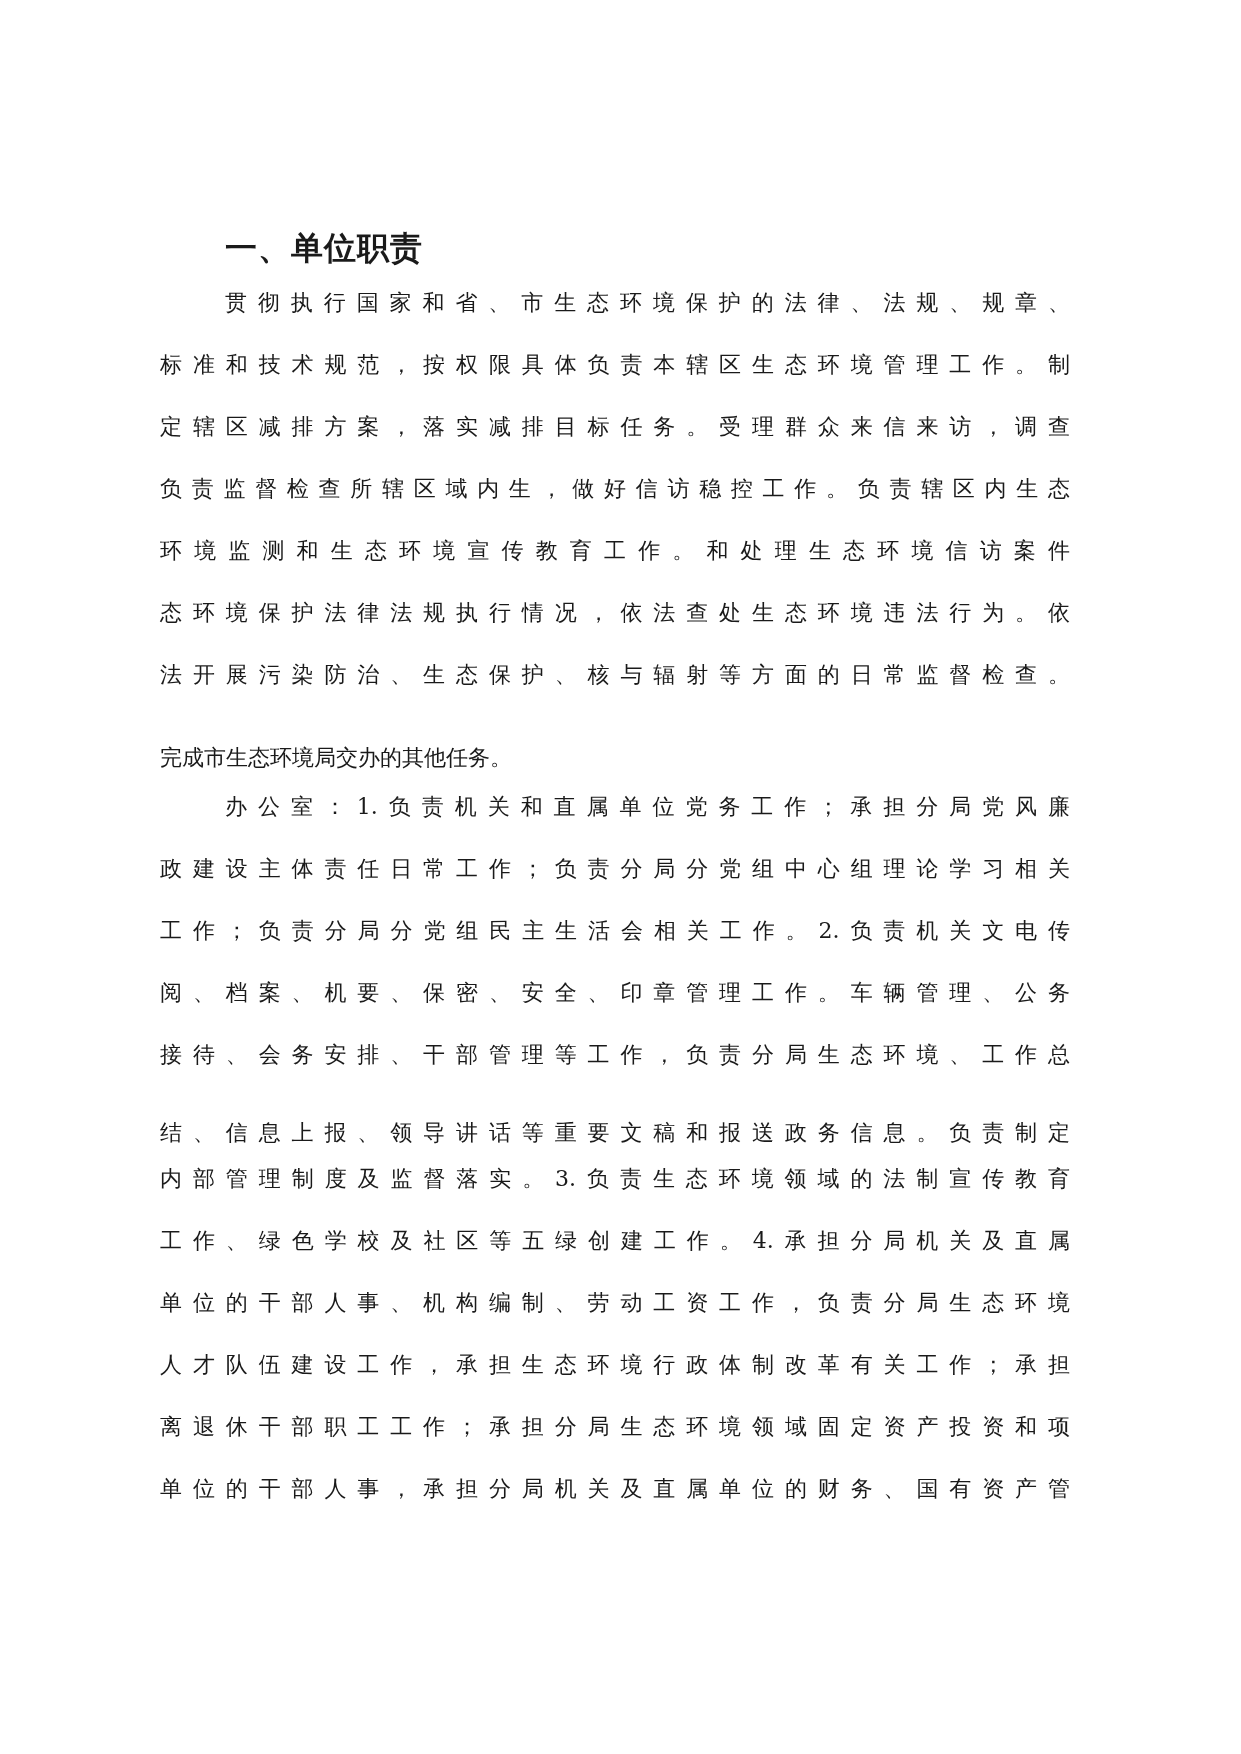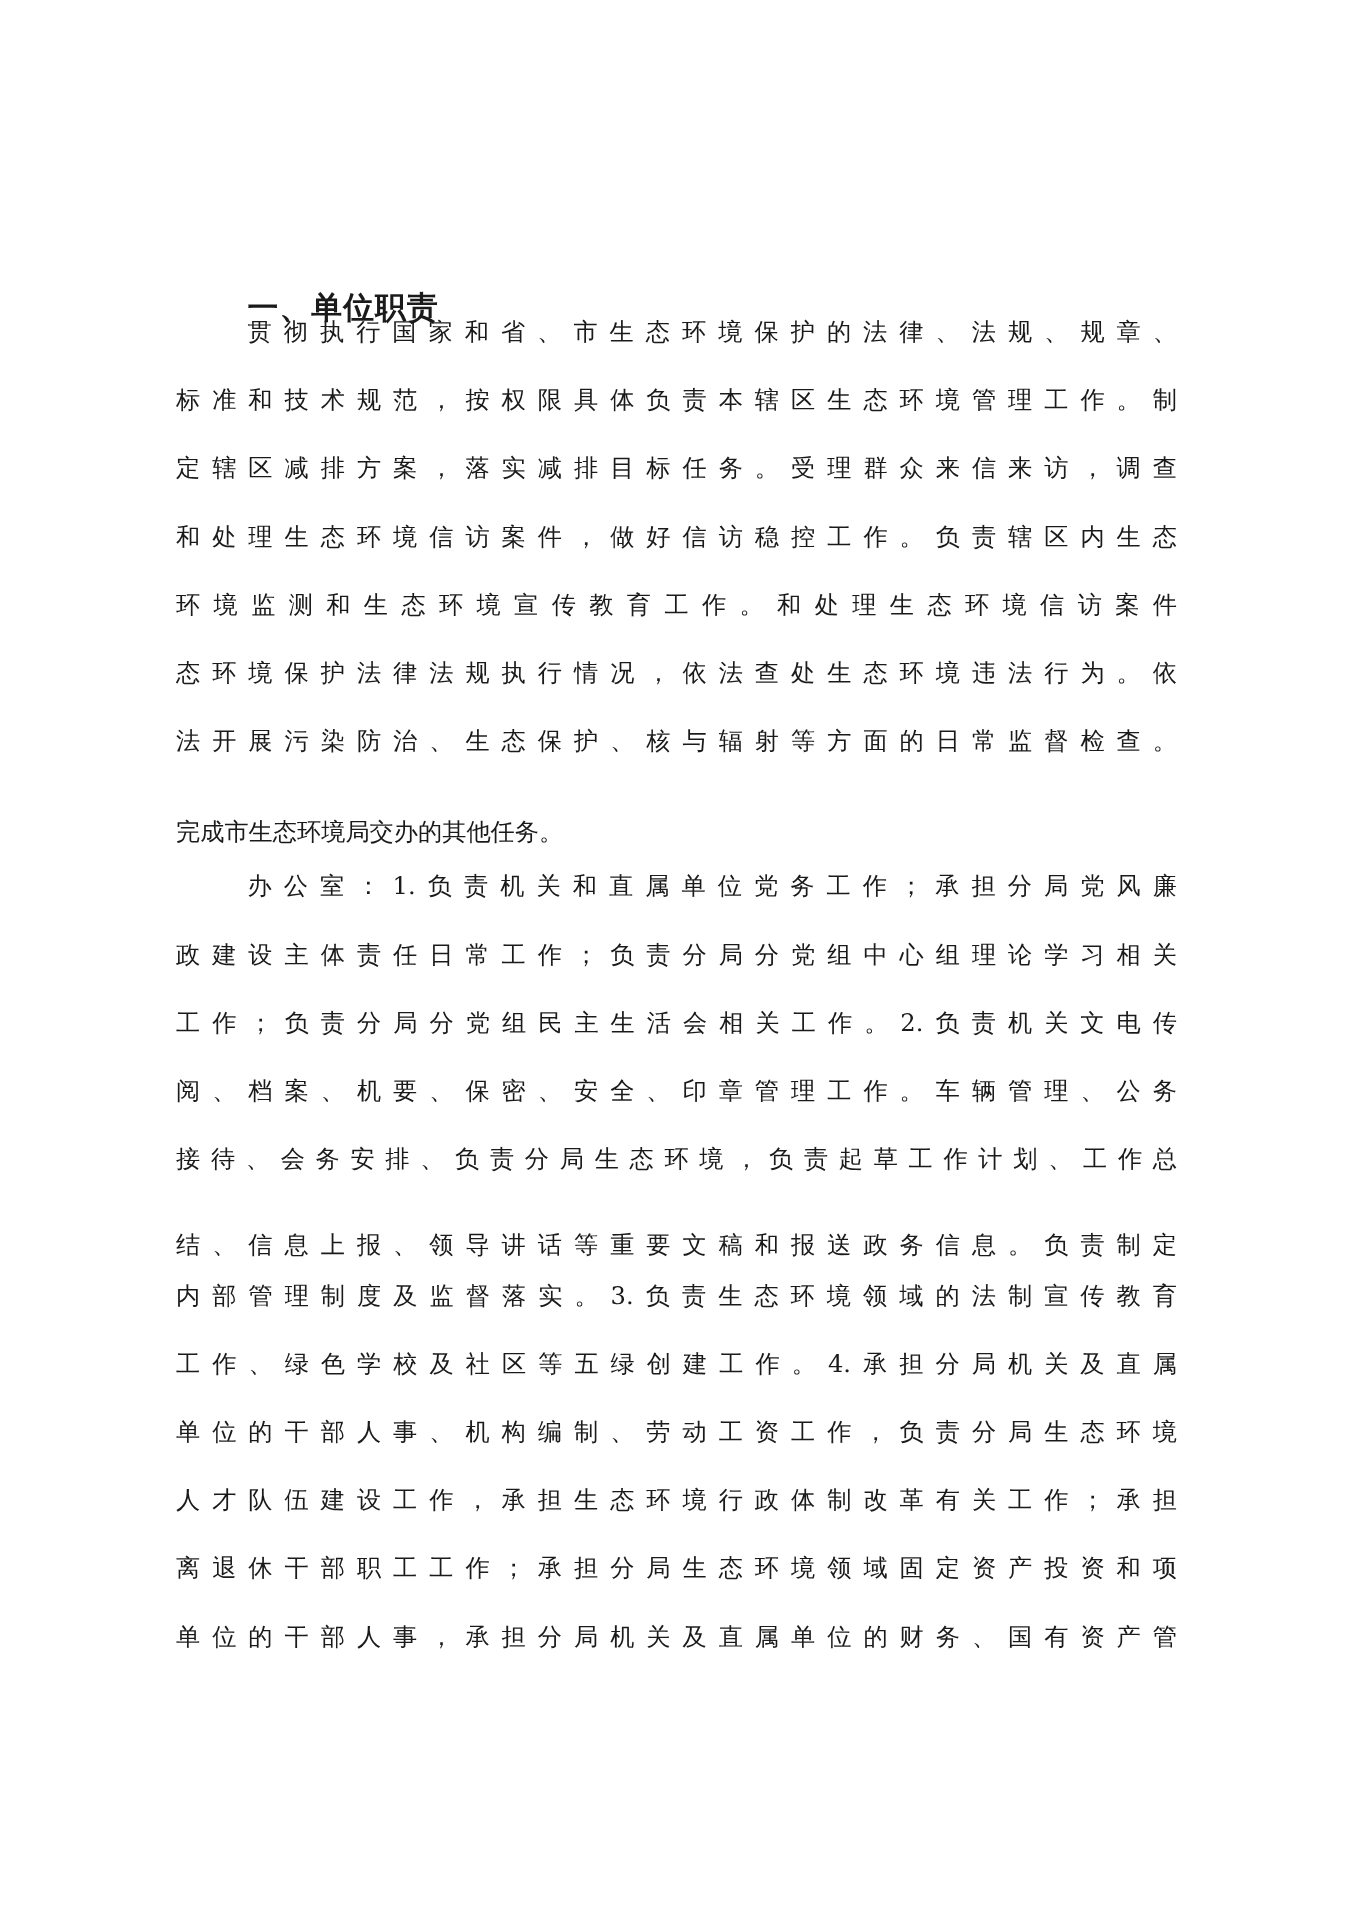--- a/index.html
+++ b/index.html
@@ -12,27 +12,26 @@
       height: 1754px;
       position: relative;
       overflow: hidden;
       color: #1a1a1a;
       font-family: "DejaVu Serif", "Liberation Serif", serif;
     }
     .heading {
       position: absolute;
       left: 225px;
       top: 228px;
-      font-size: 28px;
+      font-size: 32px;
       font-weight: bold;
       font-family: "DejaVu Sans", "Liberation Sans", sans-serif;
       letter-spacing: 1px;
       line-height: 40px;
       white-space: nowrap;
-      margin-top: 32px;
     }
     .line {
       position: absolute;
       left: 160px;
       width: 910px;
       font-size: 22px;
       line-height: 40px;
       white-space: nowrap;
       text-align: justify;
       text-align-last: justify;
@@ -49,33 +48,33 @@
 </head>
 <body>
 
 <div>
   <div class="heading">一、单位职责</div>
 
   <div>
     <div class="line first" style="top:283px">贯彻执行国家和省、市生态环境保护的法律、法规、规章、</div>
     <div class="line" style="top:345px">标准和技术规范，按权限具体负责本辖区生态环境管理工作。制</div>
     <div class="line" style="top:407px">定辖区减排方案，落实减排目标任务。受理群众来信来访，调查</div>
-    <div class="line" style="top:469px">和处理生态环境信访案件，做好信访稳控工作。负责辖区内生态</div>
+    <div class="line" style="top:469px">负责监督检查所辖区域内生，做好信访稳控工作。负责辖区内生态</div>
     <div class="line" style="top:531px">环境监测和生态环境宣传教育工作。和处理生态环境信访案件</div>
     <div class="line" style="top:593px">态环境保护法律法规执行情况，依法查处生态环境违法行为。依</div>
     <div class="line" style="top:655px">法开展污染防治、生态保护、核与辐射等方面的日常监督检查。</div>
     <div class="line last" style="top:738px">完成市生态环境局交办的其他任务。</div>
   </div>
 
   <div>
     <div class="line first" style="top:787px">办公室：1.负责机关和直属单位党务工作；承担分局党风廉</div>
     <div class="line" style="top:849px">政建设主体责任日常工作；负责分局分党组中心组理论学习相关</div>
     <div class="line" style="top:911px">工作；负责分局分党组民主生活会相关工作。2.负责机关文电传</div>
     <div class="line" style="top:973px">阅、档案、机要、保密、安全、印章管理工作。车辆管理、公务</div>
-    <div class="line" style="top:1035px">接待、会务安排、负责分局生态环境，负责起草工作计划、工作总</div>
+    <div class="line" style="top:1035px">接待、会务安排、干部管理等工作，负责分局生态环境、工作总</div>
     <div class="line" style="top:1113px">结、信息上报、领导讲话等重要文稿和报送政务信息。负责制定</div>
     <div class="line" style="top:1159px">内部管理制度及监督落实。3.负责生态环境领域的法制宣传教育</div>
     <div class="line" style="top:1221px">工作、绿色学校及社区等五绿创建工作。4.承担分局机关及直属</div>
     <div class="line" style="top:1283px">单位的干部人事、机构编制、劳动工资工作，负责分局生态环境</div>
     <div class="line" style="top:1345px">人才队伍建设工作，承担生态环境行政体制改革有关工作；承担</div>
     <div class="line" style="top:1407px">离退休干部职工工作；承担分局生态环境领域固定资产投资和项</div>
     <div class="line" style="top:1469px">单位的干部人事，承担分局机关及直属单位的财务、国有资产管</div>
   </div>
 </div>
 

